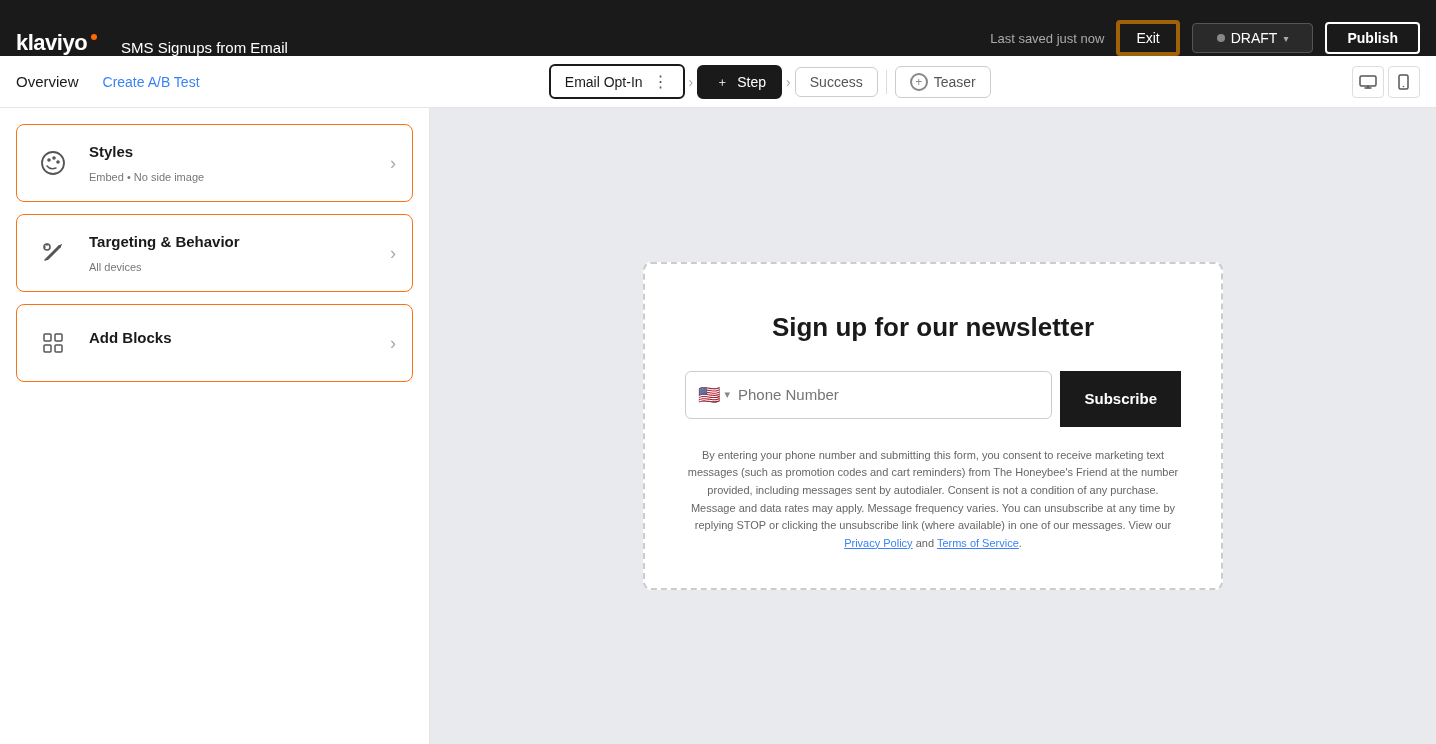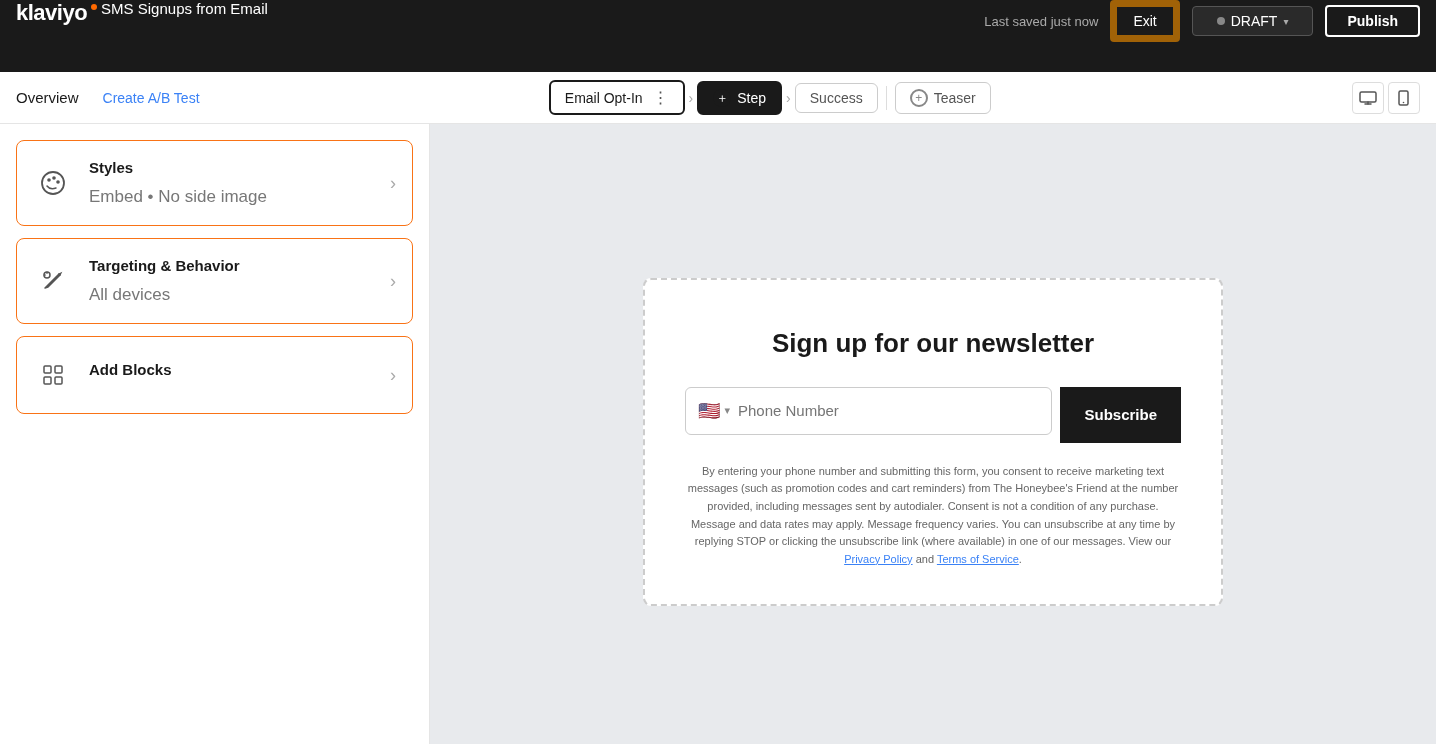--- a/index.html
+++ b/index.html
@@ -1,25 +1,25 @@
 <!DOCTYPE html>
 <html><head>
   <meta charset="utf-8">
   <style>
     * { box-sizing: border-box; margin: 0; padding: 0; }
     body { font-family: -apple-system, BlinkMacSystemFont, 'Segoe UI', sans-serif; background: #fff; }
 
     
     .topnav {
       display: flex;
-      align-items: flex-start;
+      align-items: flex-end;
       background: #1a1a1a;
-      height: 72px;
+      height: 56px;
       padding: 0 16px;
-      gap: 4px;
+      gap: 24px;
     }
     .logo {
       display: flex;
       align-items: center;
       gap: 4px;
     }
     .logo-text {
       color: #fff;
       font-size: 22px;
       font-weight: 700;
@@ -42,21 +42,21 @@
       display: flex;
       align-items: center;
       gap: 12px;
     }
     .last-saved {
       color: #aaa;
       font-size: 13px;
     }
     .exit-btn {
       background: transparent;
-      border: 7px solid #a16207;
+      border: 4px solid #a16207;
       color: #fff;
       padding: 6px 16px;
       border-radius: 4px;
       cursor: pointer;
       font-size: 14px;
     }
     .draft-btn {
       display: flex;
       align-items: center;
       gap: 6px;
@@ -237,21 +237,21 @@
     }
     .card-text {
       flex: 1;
     }
     .card-title {
       font-size: 15px;
       font-weight: 600;
       color: #1a1a1a;
     }
     .card-subtitle {
-      font-size: 17px;
+      font-size: 11px;
       color: #777;
       margin-top: 11px;
     }
     .card-chevron {
       color: #aaa;
       font-size: 18px;
     }
 
     
     .preview-area {

